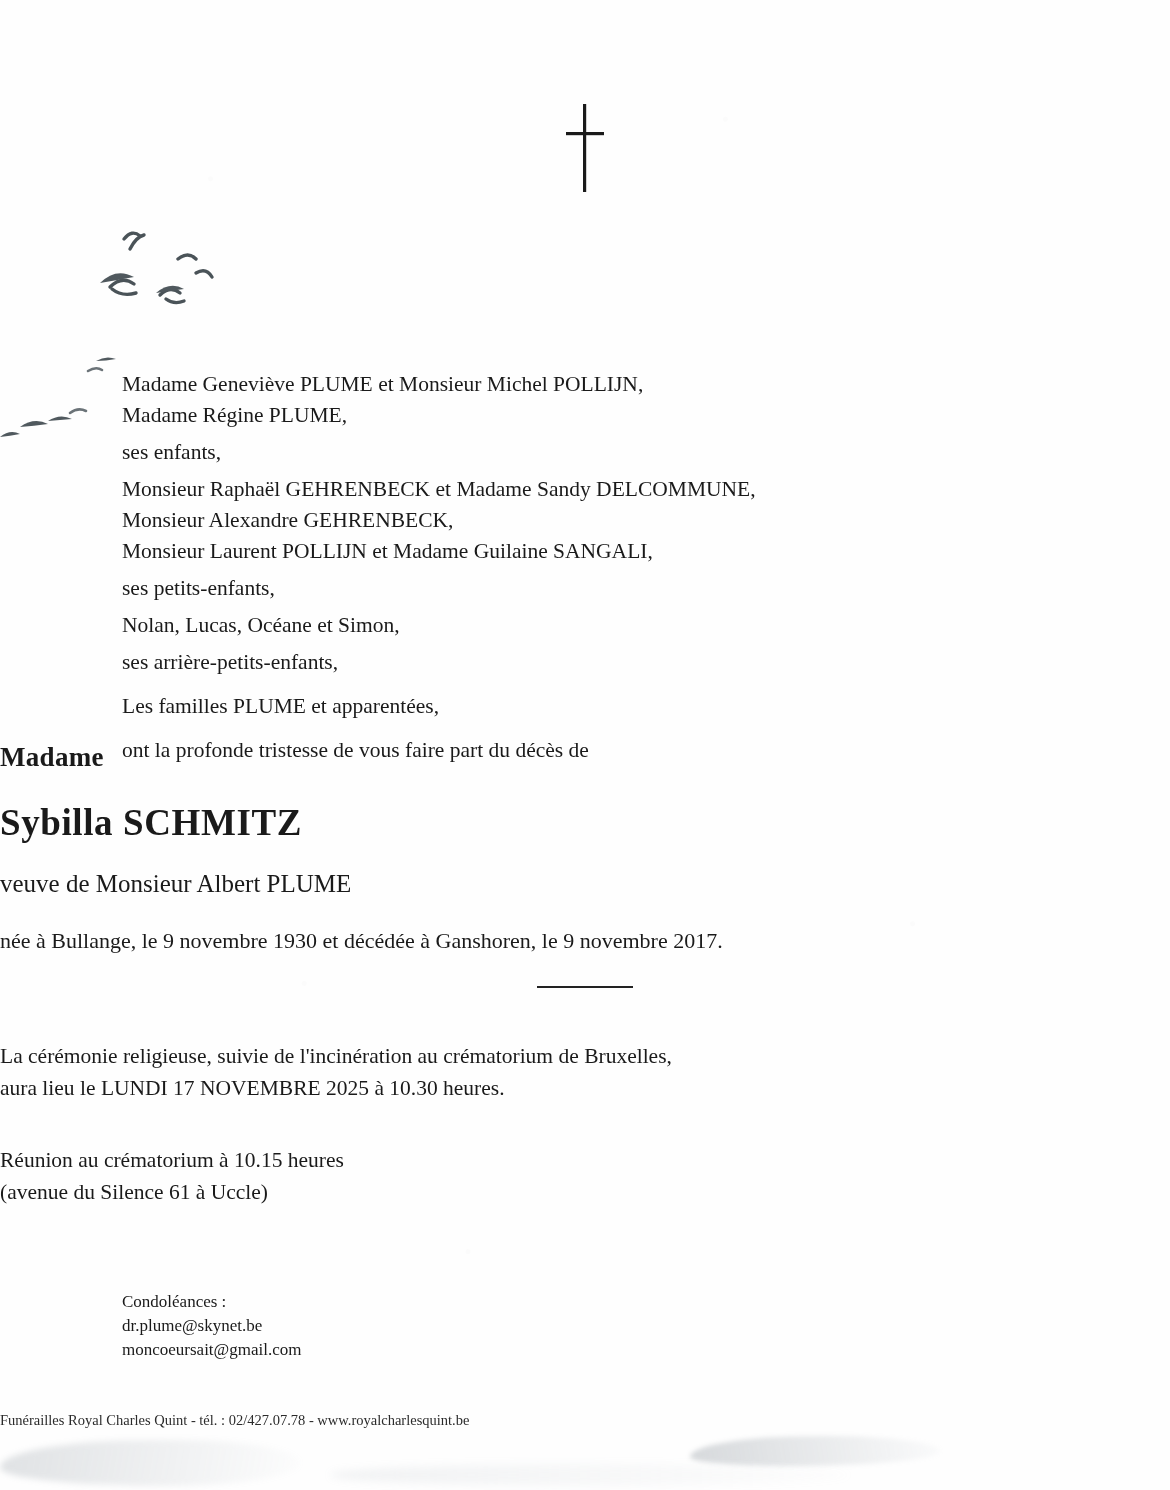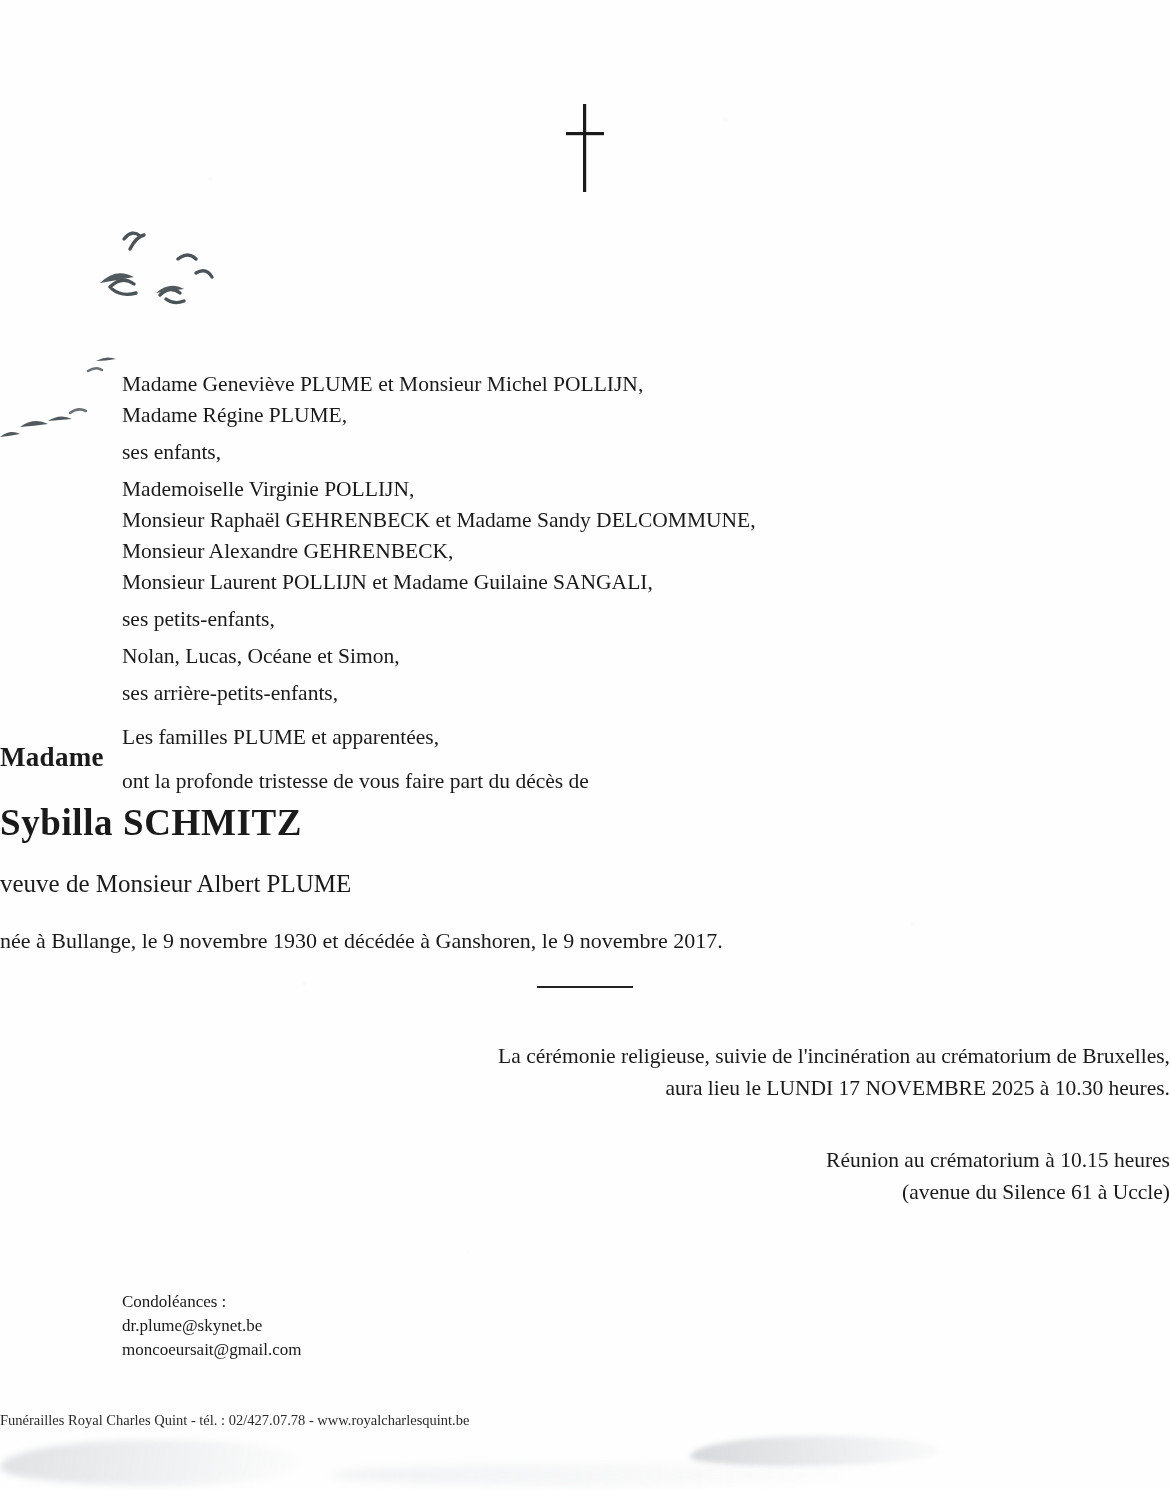--- a/index.html
+++ b/index.html
@@ -97,21 +97,21 @@
     height: 1.5px;
     background: #222;
     margin: 32px auto 0 auto;
   }
 
   .ceremony {
     position: absolute;
     left: 0;
     top: 1040px;
     width: 1170px;
-    text-align: right;
+    text-align: left;
     font-size: 21.5px;
     line-height: 32px;
   }
   .ceremony .second {
     margin-top: 40px;
   }
 
   .condolences {
     position: absolute;
     left: 122px;
@@ -201,21 +201,20 @@
       </g>
     </svg>
   </div>
 
   <div class="family-block">
     <p>Madame Geneviève PLUME et Monsieur Michel POLLIJN,</p>
     <p>Madame Régine PLUME,</p>
     <div class="gap-xs"></div>
     <p class="right-note">ses enfants,</p>
     <div class="gap-xs"></div>
-    <p>Mademoiselle Virginie POLLIJN,</p>
     <p>Monsieur Raphaël GEHRENBECK et Madame Sandy DELCOMMUNE,</p>
     <p>Monsieur Alexandre GEHRENBECK,</p>
     <p>Monsieur Laurent POLLIJN et Madame Guilaine SANGALI,</p>
     <div class="gap-xs"></div>
     <p class="right-note">ses petits-enfants,</p>
     <div class="gap-xs"></div>
     <p>Nolan, Lucas, Océane et Simon,</p>
     <div class="gap-xs"></div>
     <p class="right-note">ses arrière-petits-enfants,</p>
     <div class="gap-sm"></div>

